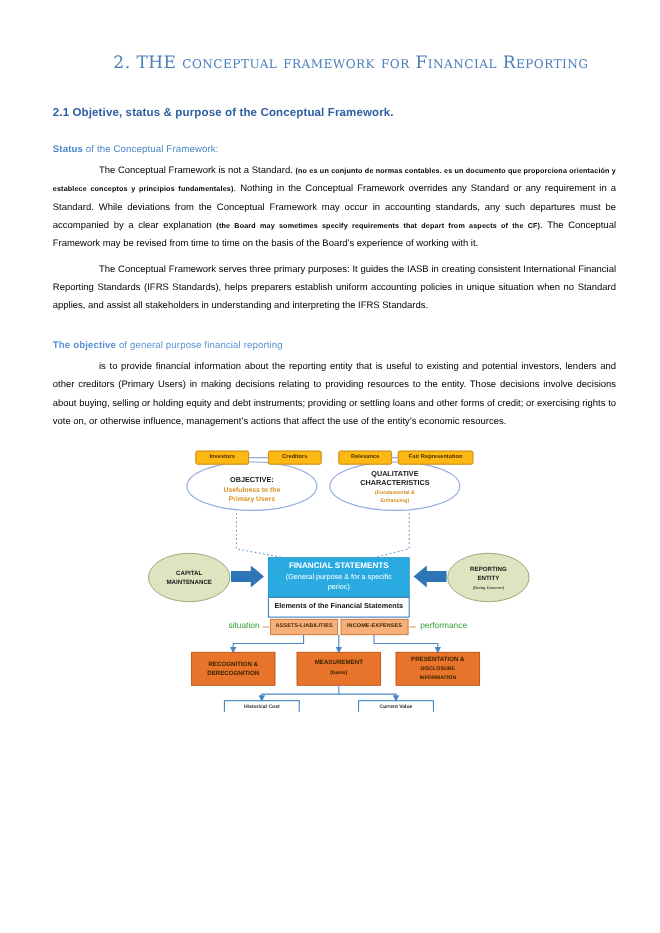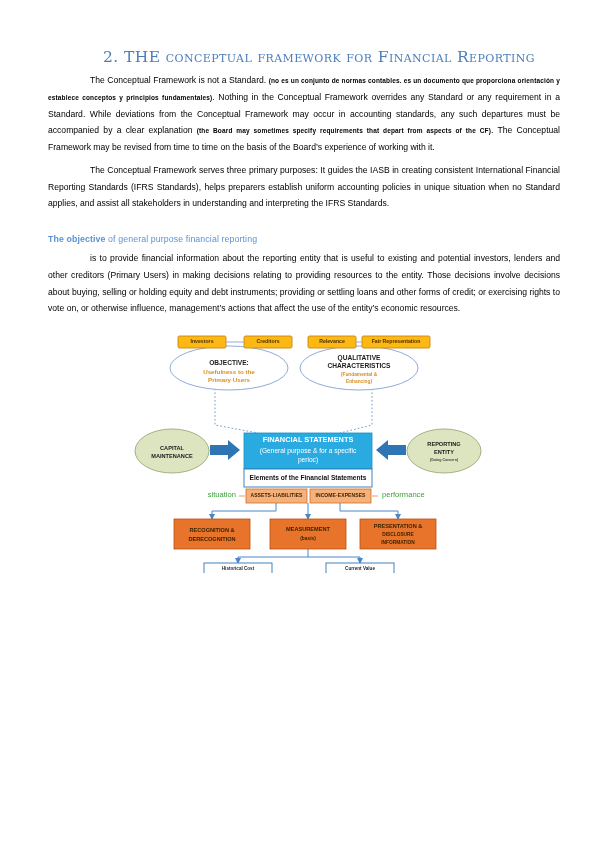--- a/index.html
+++ b/index.html
@@ -179,22 +179,26 @@
   }
 </style>
 </head>
 <body>
 
 <div class="page">
   <div class="content">
 
     <div class="doc-title">2. THE conceptual framework for Financial Reporting</div>
 
+    <div class="h2">2.1 Objetive, status &amp; purpose of the Conceptual Framework.</div>
 
     <div>
+      <div class="h3">
+        <span class="lead">Status</span><span> of the Conceptual Framework:</span>
+      </div>
       <p class="body"><span class="indent"></span>The Conceptual Framework is <span class="u">not a Standard</span>. <span class="tiny">(no es un conjunto de normas contables. es un documento que proporciona orientación y establece conceptos y principios fundamentales)</span>. Nothing in the Conceptual Framework <span class="u">overrides any Standard</span> or any requirement in a Standard. While deviations from the Conceptual Framework may occur in accounting standards, any such departures must be accompanied by a clear <span class="u">explanation </span><span class="tiny">(the Board may sometimes specify requirements that depart from aspects of the CF)</span>. The Conceptual Framework may be <span class="u">revised</span> from time to time on the basis of the Board’s experience of working with it.</p>
     </div>
 
     <div>
       <p class="body"><span class="indent"></span>The Conceptual Framework serves three primary purposes: It <span class="u">guides </span>the IASB in creating consistent International Financial Reporting Standards (IFRS Standards), helps preparers <span class="u">establish uniform accounting policies</span> in unique situation when no Standard applies, and assist all stakeholders in <span class="u">understanding </span>and interpreting the IFRS Standards.</p>
     </div>
 
     <div>
       <div class="h3 light">
         <span class="lead">The objective</span><span> of general purpose financial reporting</span>

